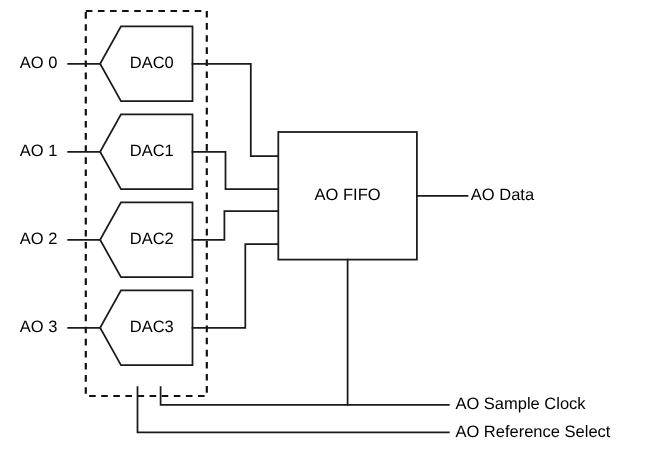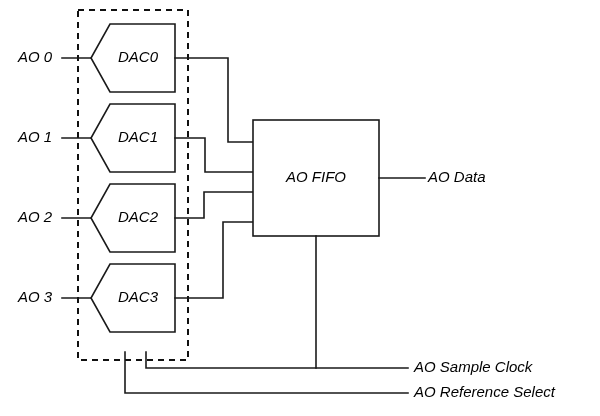--- a/index.html
+++ b/index.html
@@ -11,21 +11,20 @@
     width: 600px;
     height: 416px;
     overflow: hidden;
     font-family: "Liberation Sans", sans-serif;
   }
   #diagram-root {
     position: relative;
     width: 600px;
     height: 416px;
     background: #ffffff;
-    font-style: italic;
   }
   svg#diagram-svg {
     display: block;
     width: 600px;
     height: 416px;
   }
   .wire {
     stroke: #1a1a1a;
     stroke-width: 1.6;
     fill: none;

